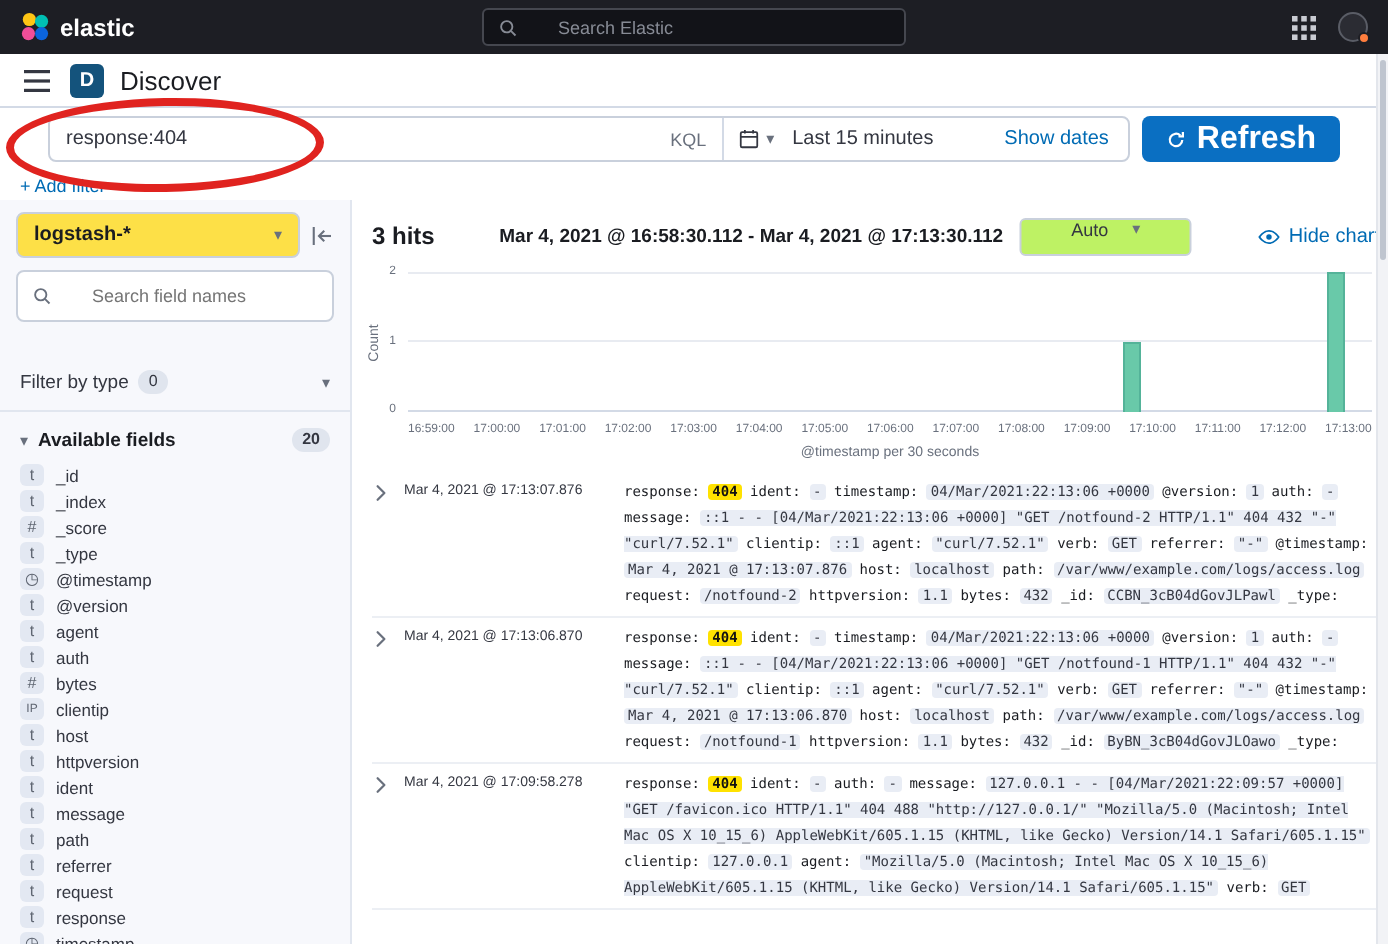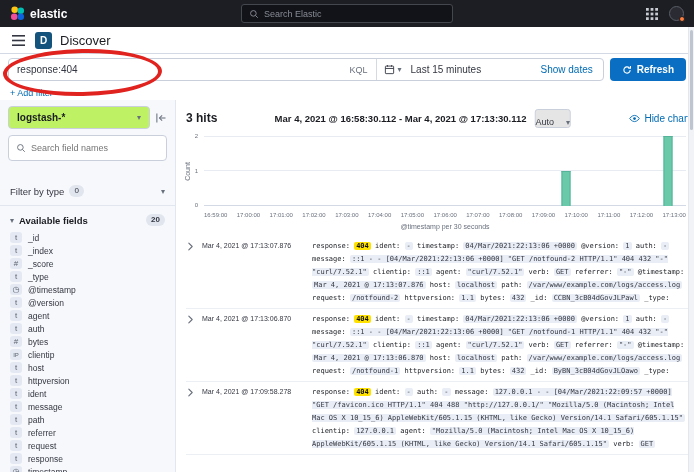--- a/index.html
+++ b/index.html
@@ -8,83 +8,83 @@
     position: relative; width: 694px; height: 472px; overflow: hidden;
     background: #fff; font-family: "Liberation Sans", "DejaVu Sans", sans-serif;
     color: #343741;
   }
   
   .topbar { height: 27px; background: #1d1e24; display: flex; align-items: center; padding: 0 10px; position: relative; }
   .brand { display: flex; align-items: center; gap: 5px; cursor: pointer; justify-content: center; }
   .brand-text { color: #fff; font-size: 12px; font-weight: bold; }
   .global-search { position: absolute; left: 50%; top: 4px; transform: translateX(-50%);
     width: 212px; height: 19px; background: #121318; border: 1px solid #45474f; border-radius: 3px;
-    display: flex; align-items: center; gap: 5px; padding: 0 7px; cursor: text; }
+    display: flex; align-items: center; gap: 20px; padding: 0 7px; cursor: text; }
   .gs-ph { color: #878b95; font-size: 9px; }
   .top-right { margin-left: auto; display: flex; align-items: center; gap: 11px; }
   .top-iconbtn { display: flex; cursor: pointer; }
   .avatar { position: relative; width: 15px; height: 15px; border-radius: 50%; background: #2b2c33; border: 1px solid #5a5d66; cursor: pointer; }
   .alert-dot { position: absolute; right: -2px; bottom: -2px; width: 6px; height: 6px; border-radius: 50%; background: #ff7e3e; border: 1px solid #1d1e24; }
   
   .navbar { height: 27px; display: flex; align-items: center; gap: 8px; padding: 0 10px; border-bottom: 1px solid #d3dae6; background: #fff; }
   .menu-btn { background: none; border: none; display: flex; cursor: pointer; padding: 2px; }
   .app-badge { width: 17px; height: 17px; border-radius: 3px; background: #14537c; color: #fff;
     font-size: 10px; font-weight: bold; display: flex; align-items: center; justify-content: center; }
   .page-title { font-size: 13px; color: #1a1c21; }
   .nav-actions { margin-left: auto; display: flex; gap: 15px; }
   .nav-link { color: #006bb4; font-size: 11px; cursor: pointer; }
   
-  .querybar { display: flex; align-items: center; gap: 6px; padding: 4px 8px; height: 31px; background: #fff; }
+  .querybar { display: flex; align-items: center; gap: 6px; padding: 4px 24px; height: 31px; background: #fff; }
   .qgroup { flex: 1; height: 23px; border: 1px solid #c9d0dc; border-radius: 4px; background: #fff;
     display: flex; align-items: center; overflow: hidden; }
   .qinput { width: 56%; border: none; outline: none; font-size: 10px; color: #343741; padding: 0 8px;
     font-family: inherit; background: transparent; height: 100%; }
   .kql { font-size: 9px; color: #69707d; padding: 0 8px; cursor: pointer; }
   .qdiv { width: 1px; height: 100%; background: #d3dae6; }
   .cal-btn { display: flex; align-items: center; gap: 3px; padding: 0 7px; height: 100%; border: none; background: transparent; cursor: pointer; }
   .trange { font-size: 10px; color: #343741; padding-left: 2px; white-space: nowrap; cursor: pointer; }
   .spacer { flex: 1; }
   .showdates { color: #006bb4; font-size: 10px; padding: 0 10px; white-space: nowrap; cursor: pointer; }
   .refresh { height: 23px; background: #0a6fc2; border: none; border-radius: 4px; color: #fff;
-    display: flex; align-items: center; gap: 5px; padding: 0 12px; font-size: 10px; font-weight: bold; cursor: pointer; }
+    display: flex; align-items: center; gap: 5px; padding: 0 12px; font-size: 16px; font-weight: bold; cursor: pointer; }
   .filterbar { padding: 0 10px; height: 15px; display: flex; align-items: center; background: #fff; }
   .addfilter { font-size: 9px; color: #006bb4; cursor: pointer; }
   
   .annotation-ellipse { position: absolute; left: 3px; top: 49px; width: 159px; height: 47px;
     border: 4px solid #e0231f; border-radius: 50%; z-index: 40; pointer-events: none; transform: rotate(-1deg); }
   
   .bodywrap { display: flex; height: 374px; }
   .sidebar { width: 176px; min-width: 176px; background: #f7f8fc; border-right: 1px solid #e1e6ef; padding: 6px 8px; overflow: hidden; }
   .idx-row { display: flex; align-items: center; gap: 5px; }
-  .idx-btn { flex: 1; height: 23px; background: #bef264; border: 1px solid #c9d0dc; border-radius: 4px;
+  .idx-btn { flex: 1; height: 23px; background: #fde047; border: 1px solid #c9d0dc; border-radius: 4px;
     display: flex; align-items: center; justify-content: space-between; padding: 0 8px;
     font-size: 10px; font-weight: bold; color: #1a1c21; cursor: pointer; font-family: inherit; }
   .collapse-btn { background: none; border: none; padding: 0; display: flex; cursor: pointer; }
   .side-search { margin-top: 6px; height: 23px; background: #fff; border: 1px solid #c9d0dc; border-radius: 4px;
-    display: flex; align-items: center; gap: 5px; padding: 12px 7px; }
+    display: flex; align-items: center; gap: 20px; padding: 12px 7px; }
   .side-search input { border: none; outline: none; flex: 1; font-size: 9px; font-family: inherit; color: #343741; background: transparent; min-width: 0; }
   .ftype-row { margin-top: 24px; display: flex; align-items: center; gap: 5px; font-size: 9.5px; color: #343741; padding: 0 2px; }
   .badge { background: #e0e5ee; border-radius: 8px; padding: 0 5px; font-size: 8px; color: #343741; line-height: 12px; }
   .chev { font-size: 8px; color: #69707d; }
   .mla { margin-left: auto; }
   .side-div { border-top: 1px solid #e1e6ef; margin: 8px -8px 0; }
   .avail-row { margin-top: 8px; display: flex; align-items: center; gap: 5px; font-size: 9.5px; font-weight: bold; color: #1a1c21; padding: 0 2px; }
   .field-list { margin-top: 5px; }
   .field-item { display: flex; align-items: center; gap: 6px; height: 13px; padding: 0 2px; cursor: pointer; }
   .ftype { width: 12px; height: 11px; min-width: 12px; border-radius: 3px; background: #e3e8f2; color: #5f6672;
     font-size: 8px; display: flex; align-items: center; justify-content: center; }
   .fname2 { font-size: 8.5px; color: #343741; white-space: nowrap; }
   
   .main { flex: 1; padding: 6px 4px 0 10px; overflow: hidden; position: relative; }
   .hitbar { position: relative; height: 24px; display: flex; align-items: center; }
   .hits { font-size: 12px; font-weight: bold; color: #1a1c21; }
   .range-center { position: absolute; left: 47%; transform: translateX(-50%); display: flex; align-items: center; gap: 8px; white-space: nowrap; }
   .range-text { font-size: 9.5px; font-weight: bold; color: #1a1c21; }
-  .interval { height: 19px; border: 1px solid #c9d0dc; border-radius: 3px; background: #e5e5e5;
-    display: flex; align-items: flex-end; gap: 12px; padding: 0 0; font-size: 9px; color: #343741; cursor: pointer; font-family: inherit; }
+  .interval { height: 19px; border: 1px solid #c9d0dc; border-radius: 3px; background: #bef264;
+    display: flex; align-items: flex-start; gap: 12px; padding: 0 25px; font-size: 9px; color: #343741; cursor: pointer; font-family: inherit; }
   .hide-chart { margin-left: auto; display: flex; align-items: center; gap: 4px; color: #006bb4; font-size: 10px; cursor: pointer; }
   .chart { position: relative; height: 100px; margin-top: 2px; }
   .count-label { position: absolute; left: -8px; top: 36px; transform: rotate(-90deg); font-size: 7px; color: #69707d; }
   .plot { position: absolute; left: 18px; right: 4px; top: 4px; bottom: 26px; }
   .gridline { position: absolute; left: 0; right: 0; height: 1px; background: #e8ebf1; }
   .gridline.g0 { bottom: 0; background: #d3dae6; }
   .gridline.g1 { bottom: 50%; }
   .gridline.g2 { top: 0; }
   .bar { position: absolute; bottom: 0; width: 9px; transform: translateX(-50%); background: #69c9a9; border: 1px solid #54b399; border-bottom: none; }
   .y-axis { position: absolute; left: 0; width: 15px; top: 1px; bottom: 24px; display: flex; flex-direction: column;

